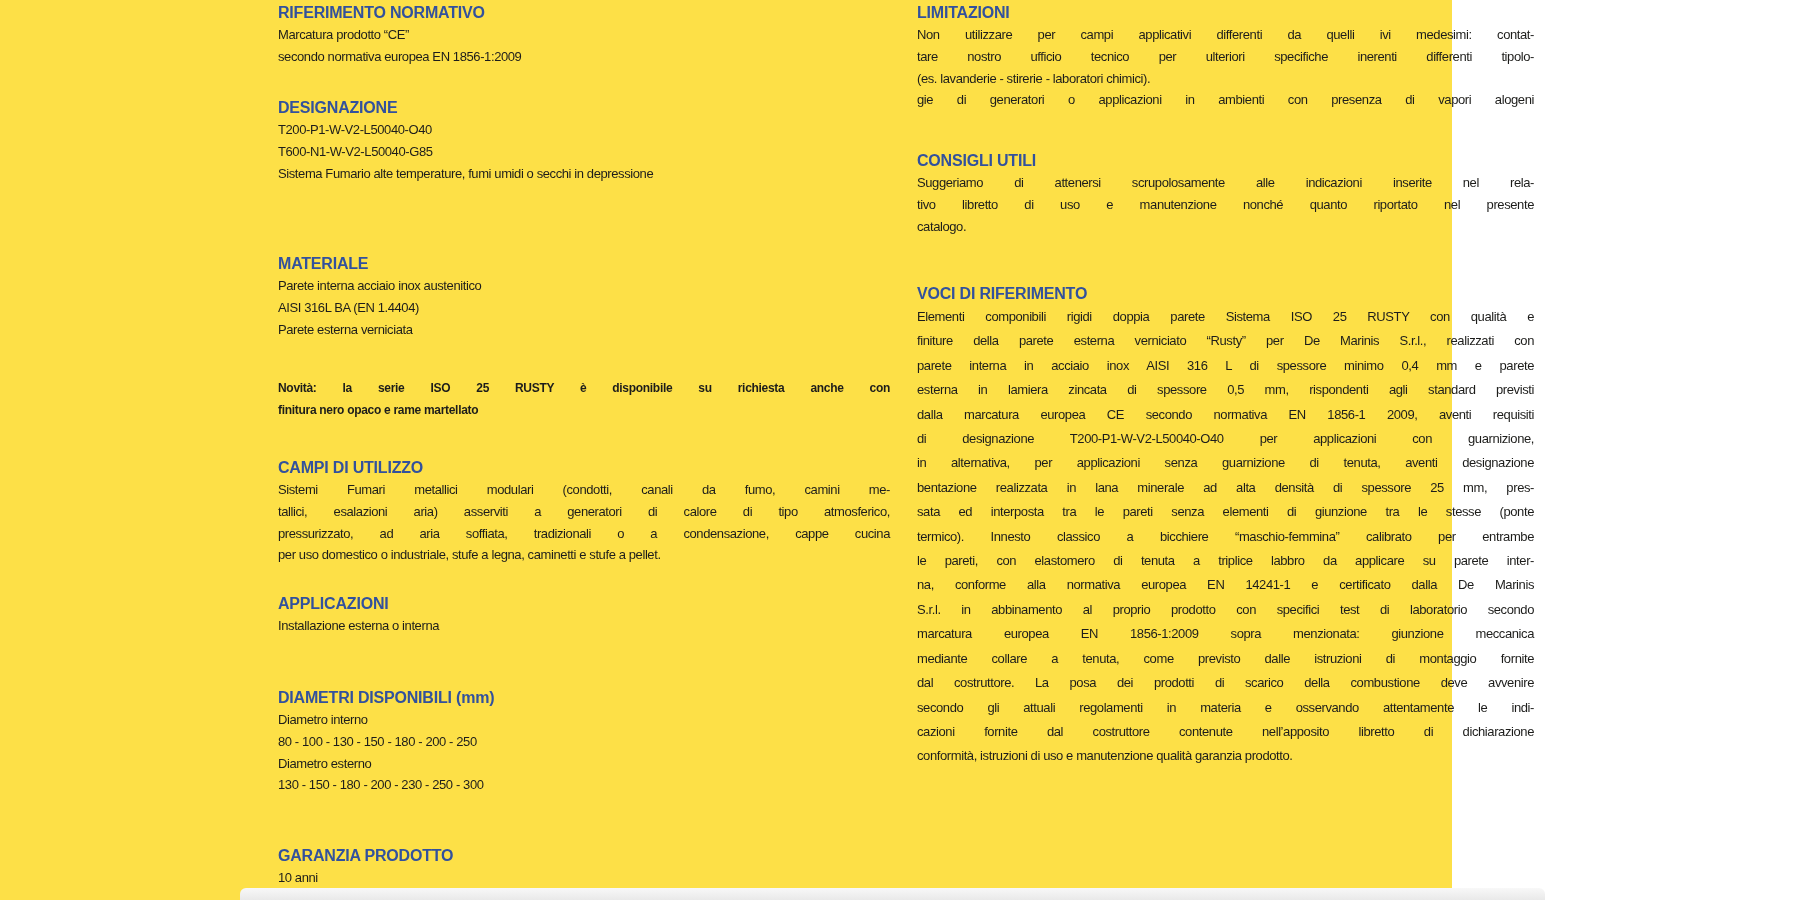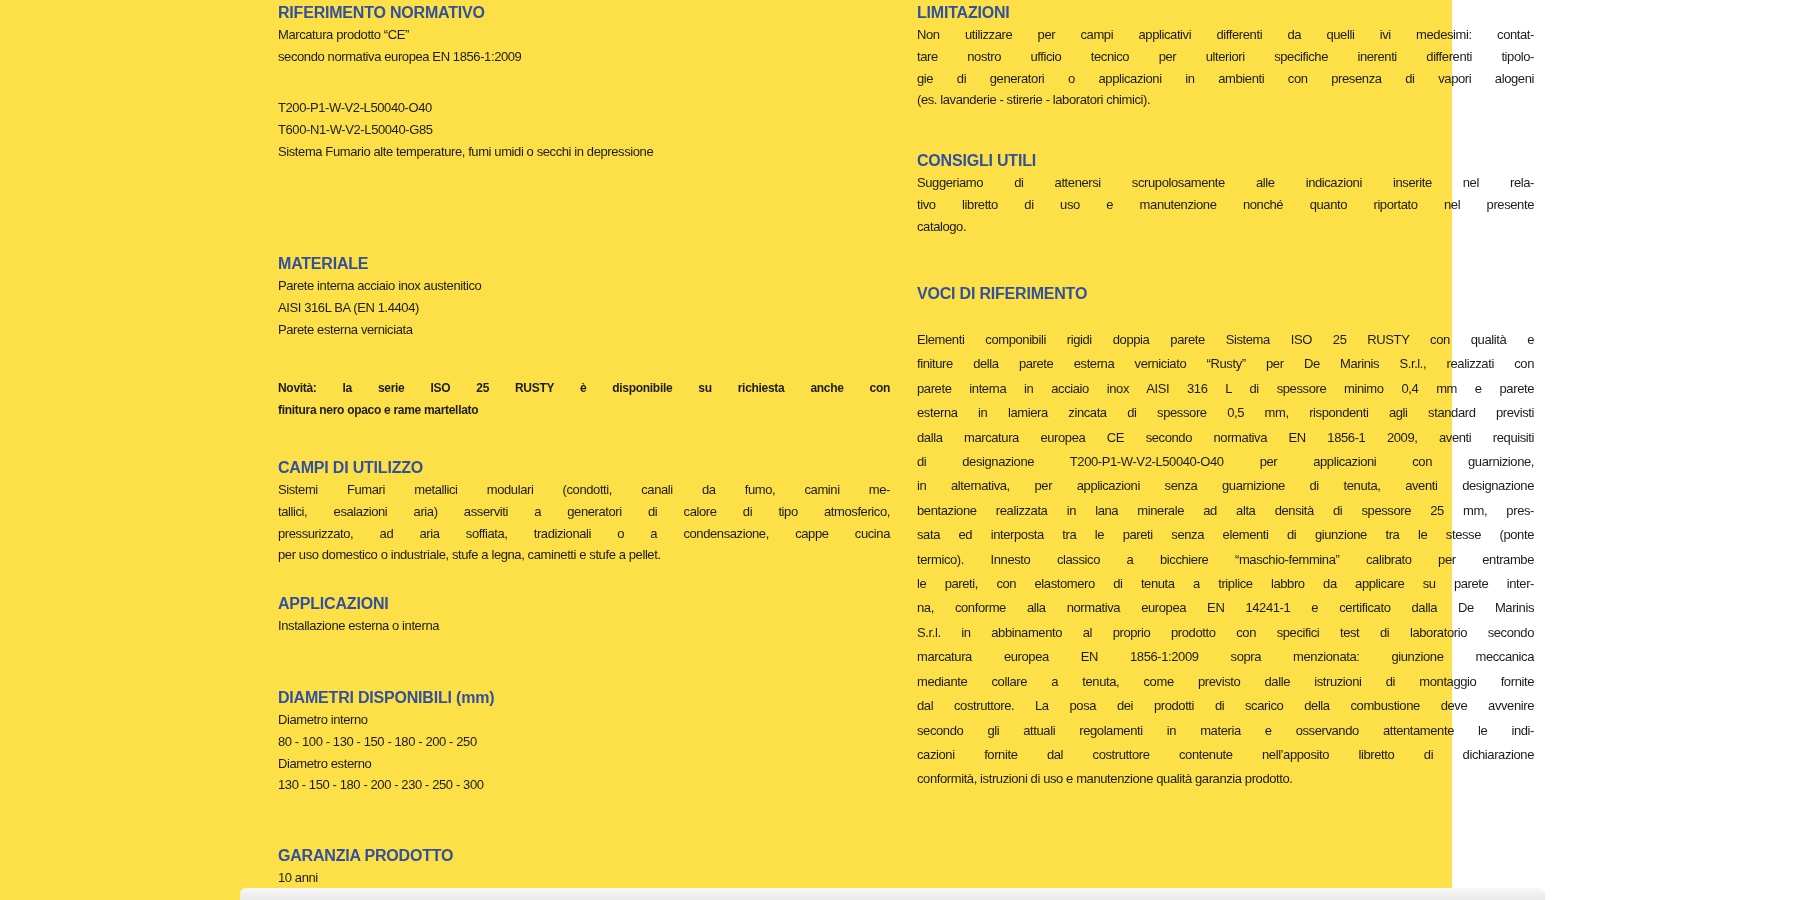--- a/index.html
+++ b/index.html
@@ -40,21 +40,21 @@
     font-size: 13px;
     line-height: 21.8px;
     letter-spacing: -0.4px;
     color: #1d1d1b;
   }
   .sec.bold-note .body {
     font-weight: bold;
     font-size: 12px;
     letter-spacing: -0.3px;
   }
-  .sec.wide-lead .body { line-height: 24.4px; margin-top: 23px; }
+  .sec.wide-lead .body { line-height: 24.4px; }
 
   .tline { white-space: nowrap; }
   .justified .tline {
     white-space: normal;
     text-align: justify;
     text-align-last: justify;
   }
   .justified .tline.last {
     text-align-last: auto;
   }
@@ -78,20 +78,21 @@
 
     <div class="sec" style="top:2px">
       <h2>RIFERIMENTO NORMATIVO</h2>
       <div class="body">
           <div class="tline">Marcatura prodotto “CE”</div>
           <div class="tline last">secondo normativa europea EN 1856-1:2009</div>
         </div>
     </div>
 
     <div class="sec" style="top:97px">
+      <h2>DESIGNAZIONE</h2>
       <div class="body">
           <div class="tline">T200-P1-W-V2-L50040-O40</div>
           <div class="tline">T600-N1-W-V2-L50040-G85</div>
           <div class="tline last">Sistema Fumario alte temperature, fumi umidi o secchi in depressione</div>
         </div>
     </div>
 
     <div class="sec" style="top:253px">
       <h2>MATERIALE</h2>
       <div class="body">
@@ -144,22 +145,22 @@
 
   </div>
 
   <div class="col col-right">
 
     <div class="sec justified" style="top:2px">
       <h2>LIMITAZIONI</h2>
       <div class="body">
           <div class="tline">Non utilizzare per campi applicativi differenti da quelli ivi medesimi: contat-</div>
           <div class="tline">tare nostro ufficio tecnico per ulteriori specifiche inerenti differenti tipolo-</div>
+          <div class="tline last">(es. lavanderie - stirerie - laboratori chimici).</div>
           <div class="tline">gie di generatori o applicazioni in ambienti con presenza di vapori alogeni</div>
-          <div class="tline last">(es. lavanderie - stirerie - laboratori chimici).</div>
         </div>
     </div>
 
     <div class="sec justified" style="top:150px">
       <h2>CONSIGLI UTILI</h2>
       <div class="body">
           <div class="tline">Suggeriamo di attenersi scrupolosamente alle indicazioni inserite nel rela-</div>
           <div class="tline">tivo libretto di uso e manutenzione nonché quanto riportato nel presente</div>
           <div class="tline last">catalogo.</div>
         </div>

